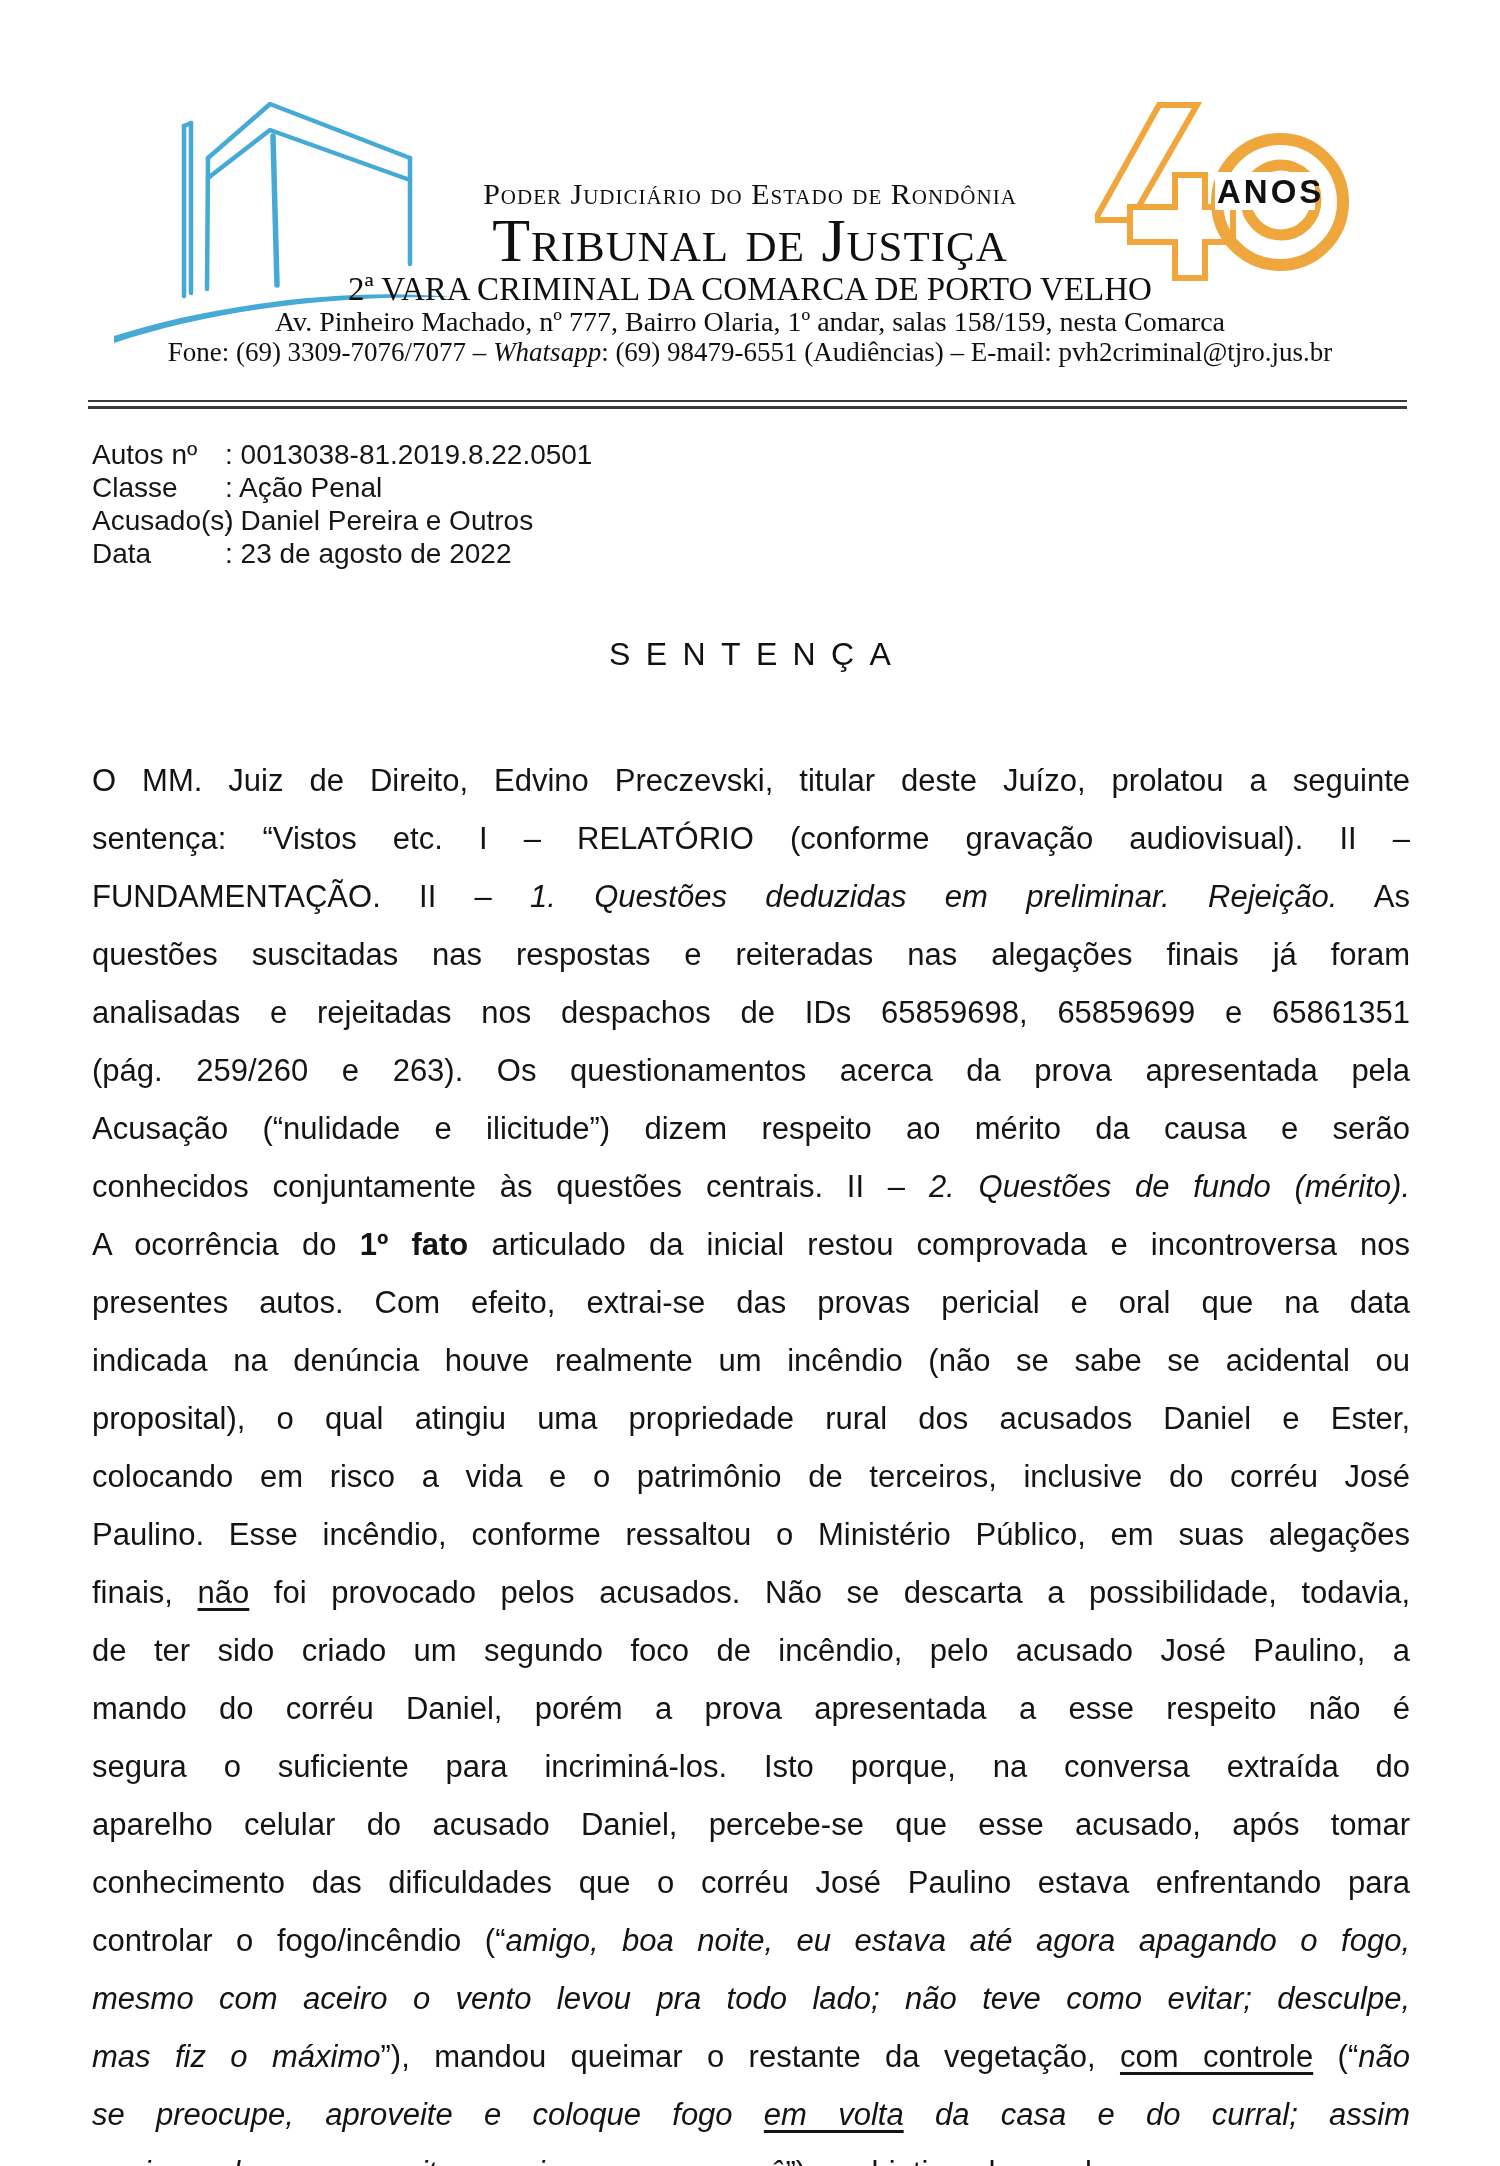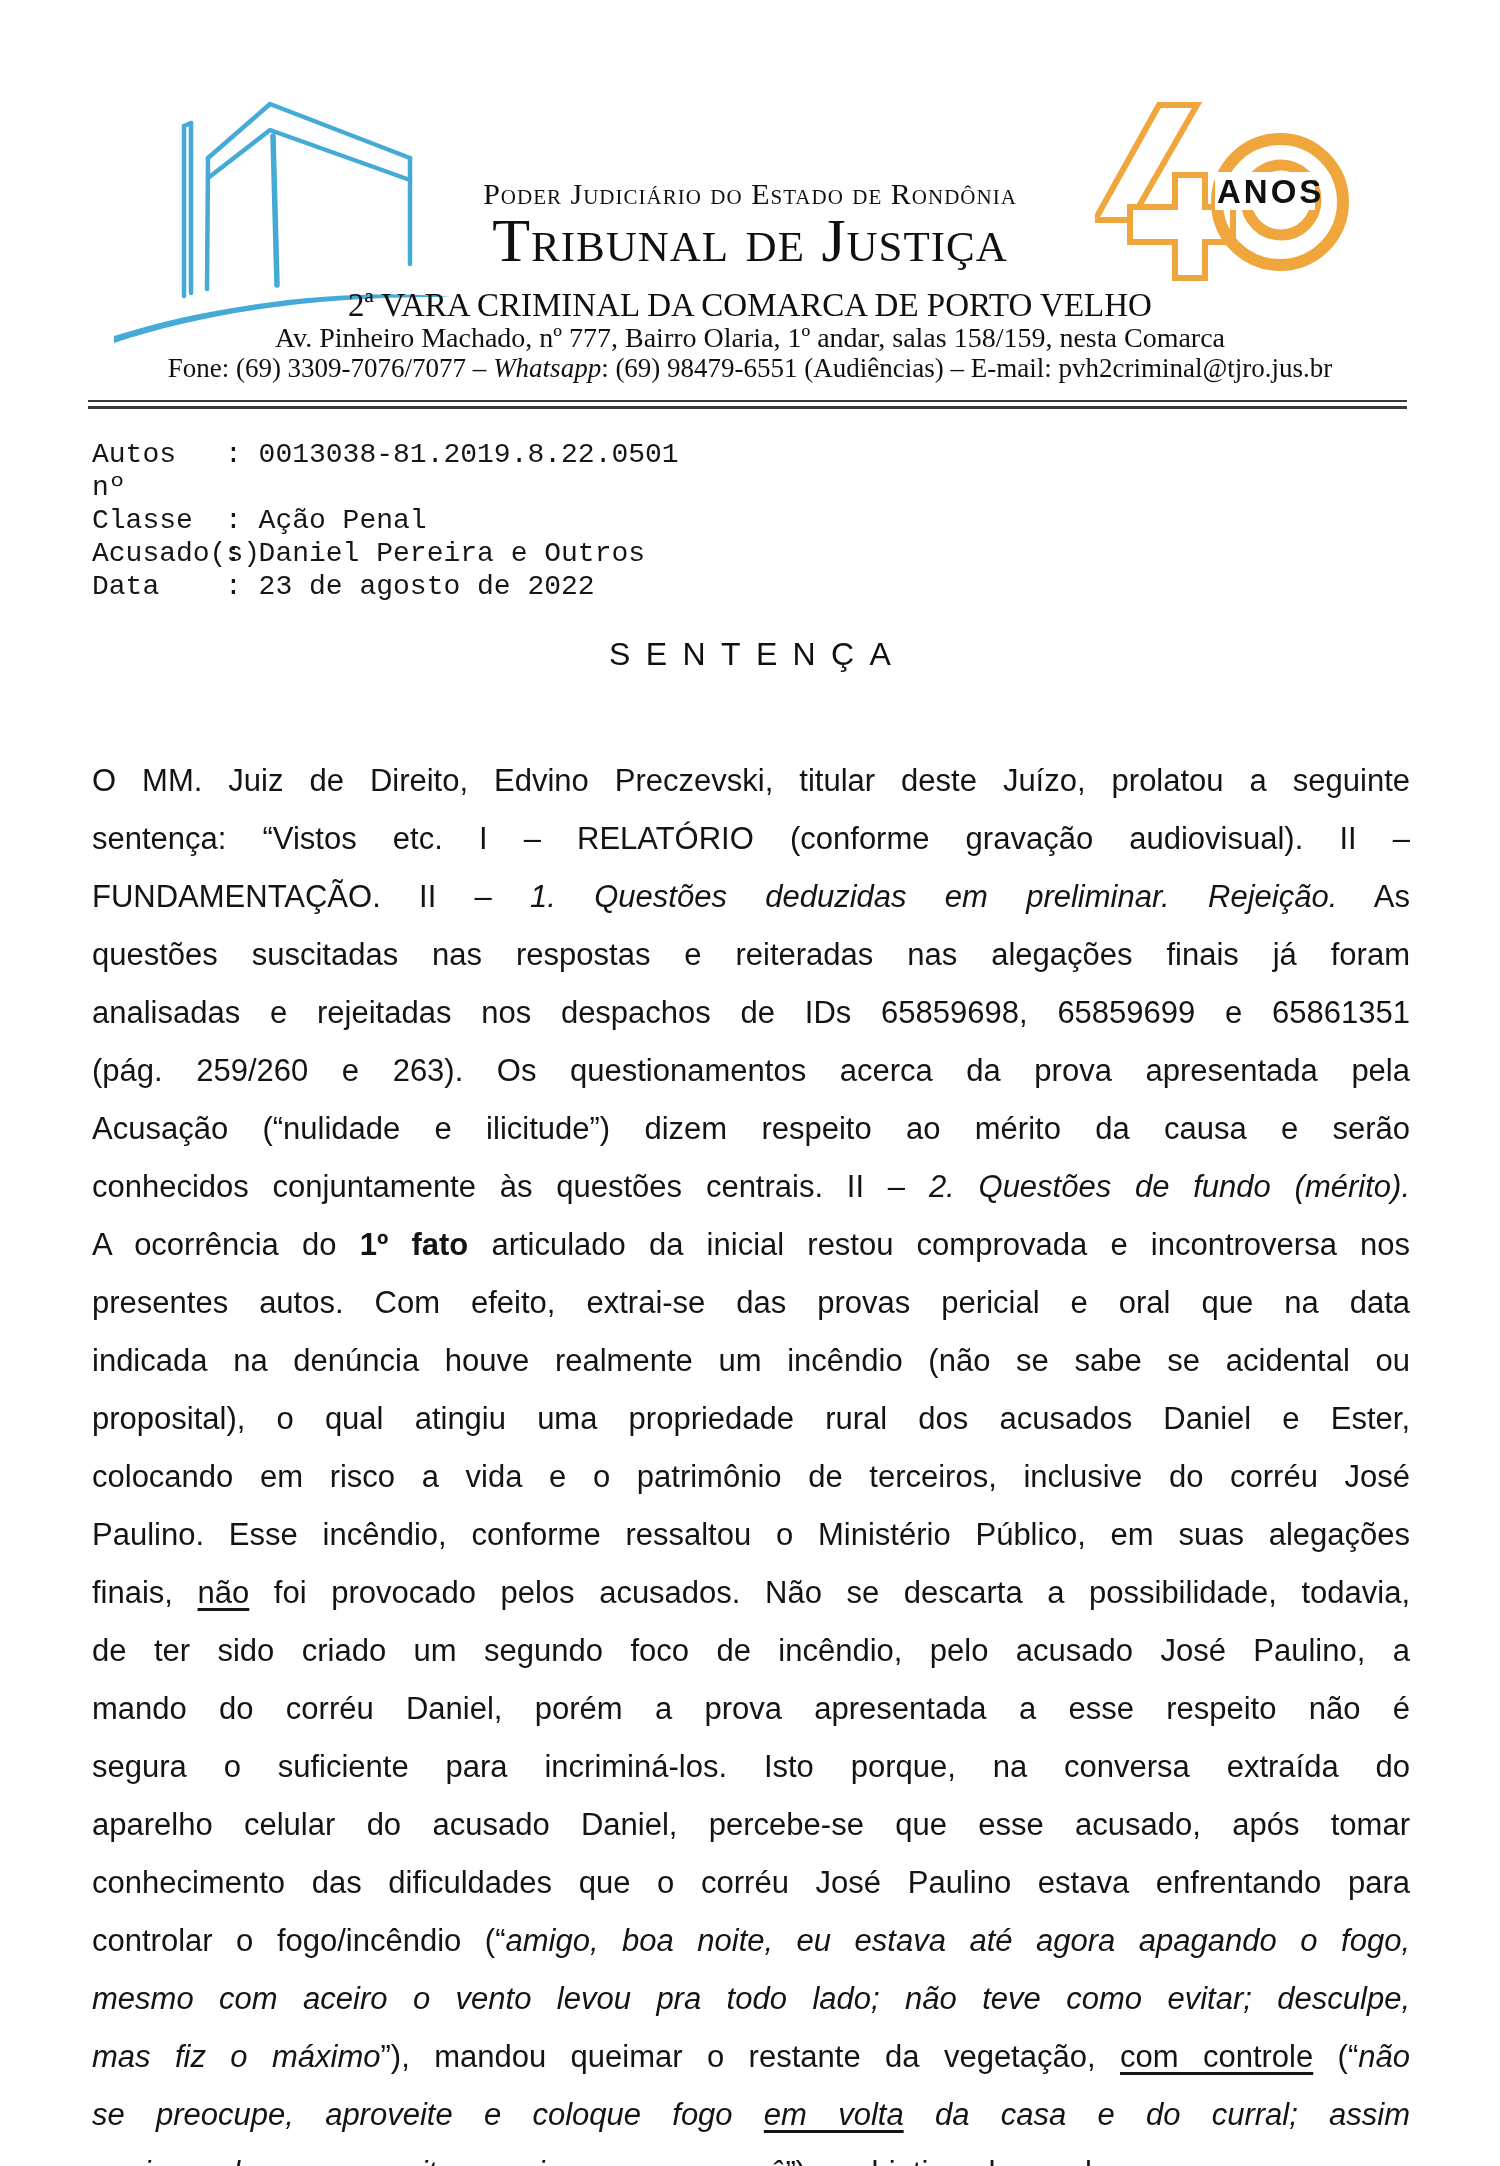--- a/index.html
+++ b/index.html
@@ -17,37 +17,37 @@
   .anniv-logo    { position: absolute; left: 1095px; top: 90px; width: 260px; height: 200px; }
 
   .header-text {
     position: absolute; left: 60px; top: 178px; width: 1380px;
     text-align: center;
     font-family: "Liberation Serif", serif;
     color: #101010;
   }
   .org-line  { font-size: 30px; line-height: 32px; font-variant: small-caps; letter-spacing: 1px; }
   .tribunal  { font-size: 62px; line-height: 64px; font-variant: small-caps; letter-spacing: 1px; margin-top: -2px; text-align: center; }
-  .vara      { font-size: 33px; line-height: 35px; margin-top: 16px; }
+  .vara      { font-size: 33px; line-height: 35px; }
   .forum     { font-size: 30px; line-height: 31px; }
   .address   { font-size: 28px; line-height: 30px; }
   .contact   { font-size: 27px; line-height: 30px; }
 
   .header-rule {
     position: absolute; left: 88px; top: 400px; width: 1319px; height: 4px;
     border-top: 2px solid #3b3b3b; border-bottom: 3px solid #3b3b3b;
   }
 
   
   .case-info {
     position: absolute; left: 92px; top: 438px; width: 900px;
     font-family: "Liberation Sans", sans-serif;
     font-size: 28px; line-height: 33px; color: #161616;
   }
-  .case-row { display: flex; font-family: Liberation Mono, monospace; }
+  .case-row { display: flex; }
   .case-label { width: 133px; flex: 0 0 133px; }
   .case-value { flex: 1; }
 
   
   .doc-title {
     position: absolute; left: 0; top: 636px; width: 1500px;
     text-align: center;
     font-family: "Liberation Sans", sans-serif;
     font-size: 32px; letter-spacing: 0.48em; text-indent: 0.48em;
     color: #101010;

